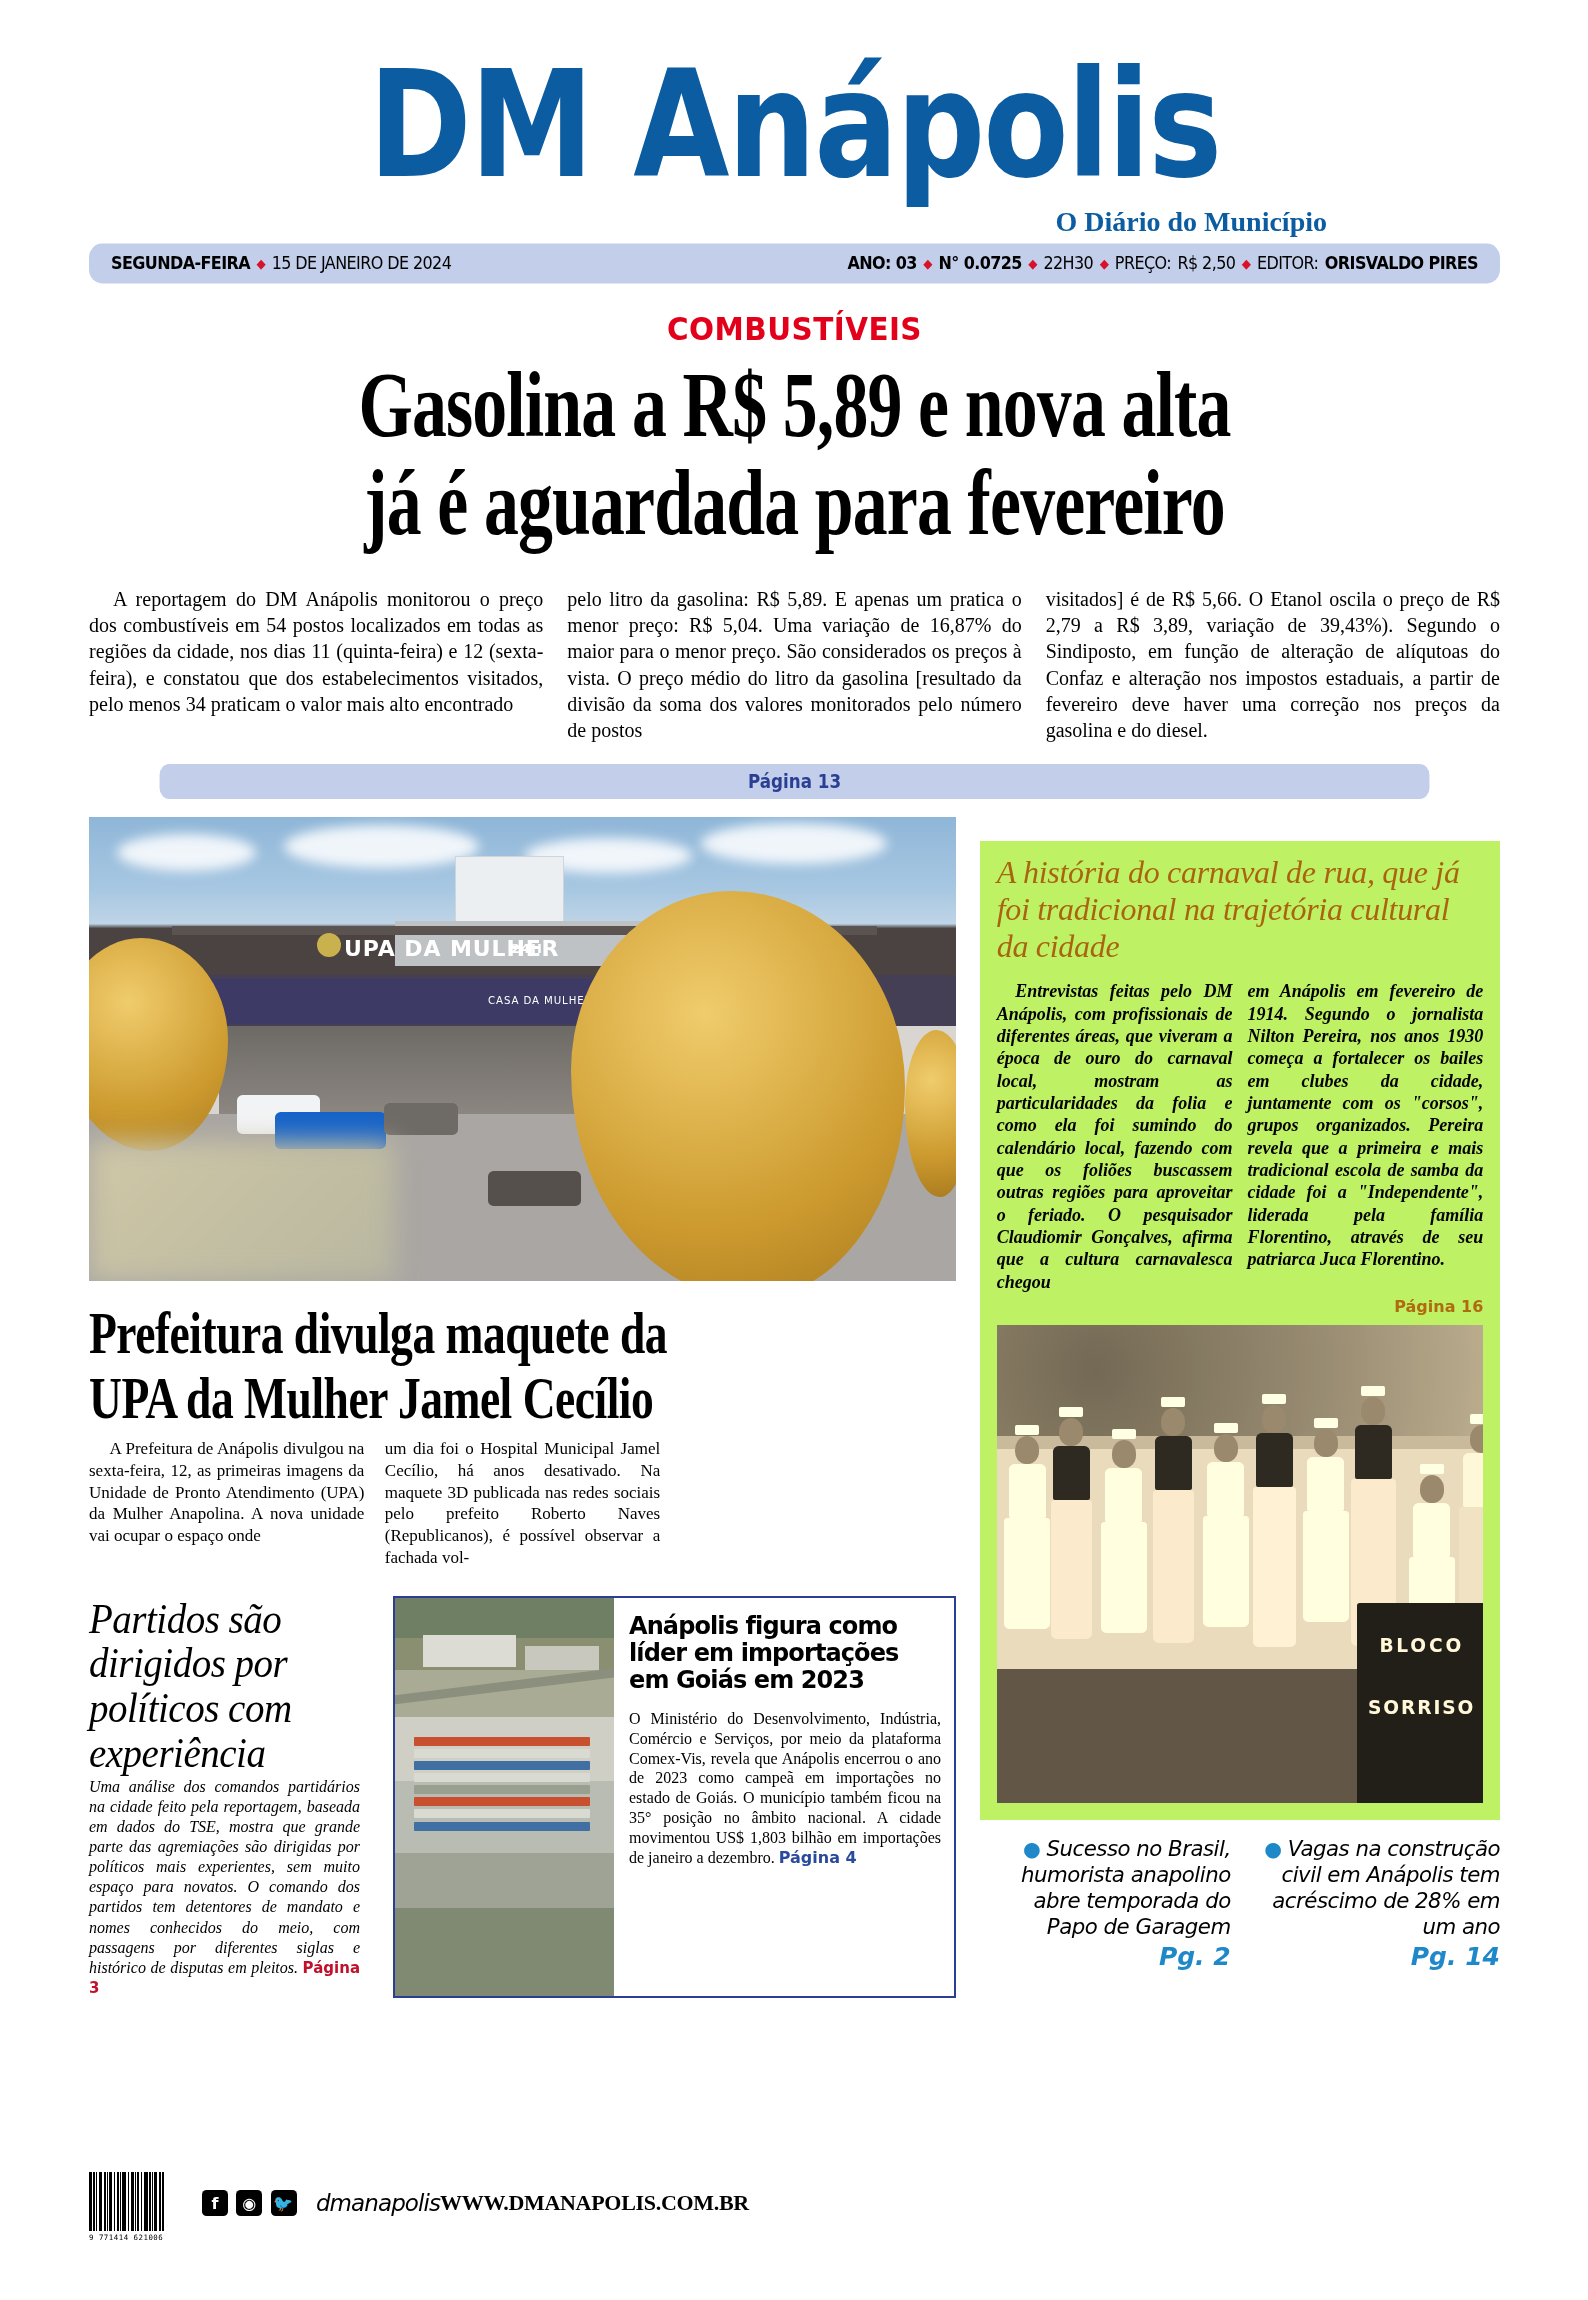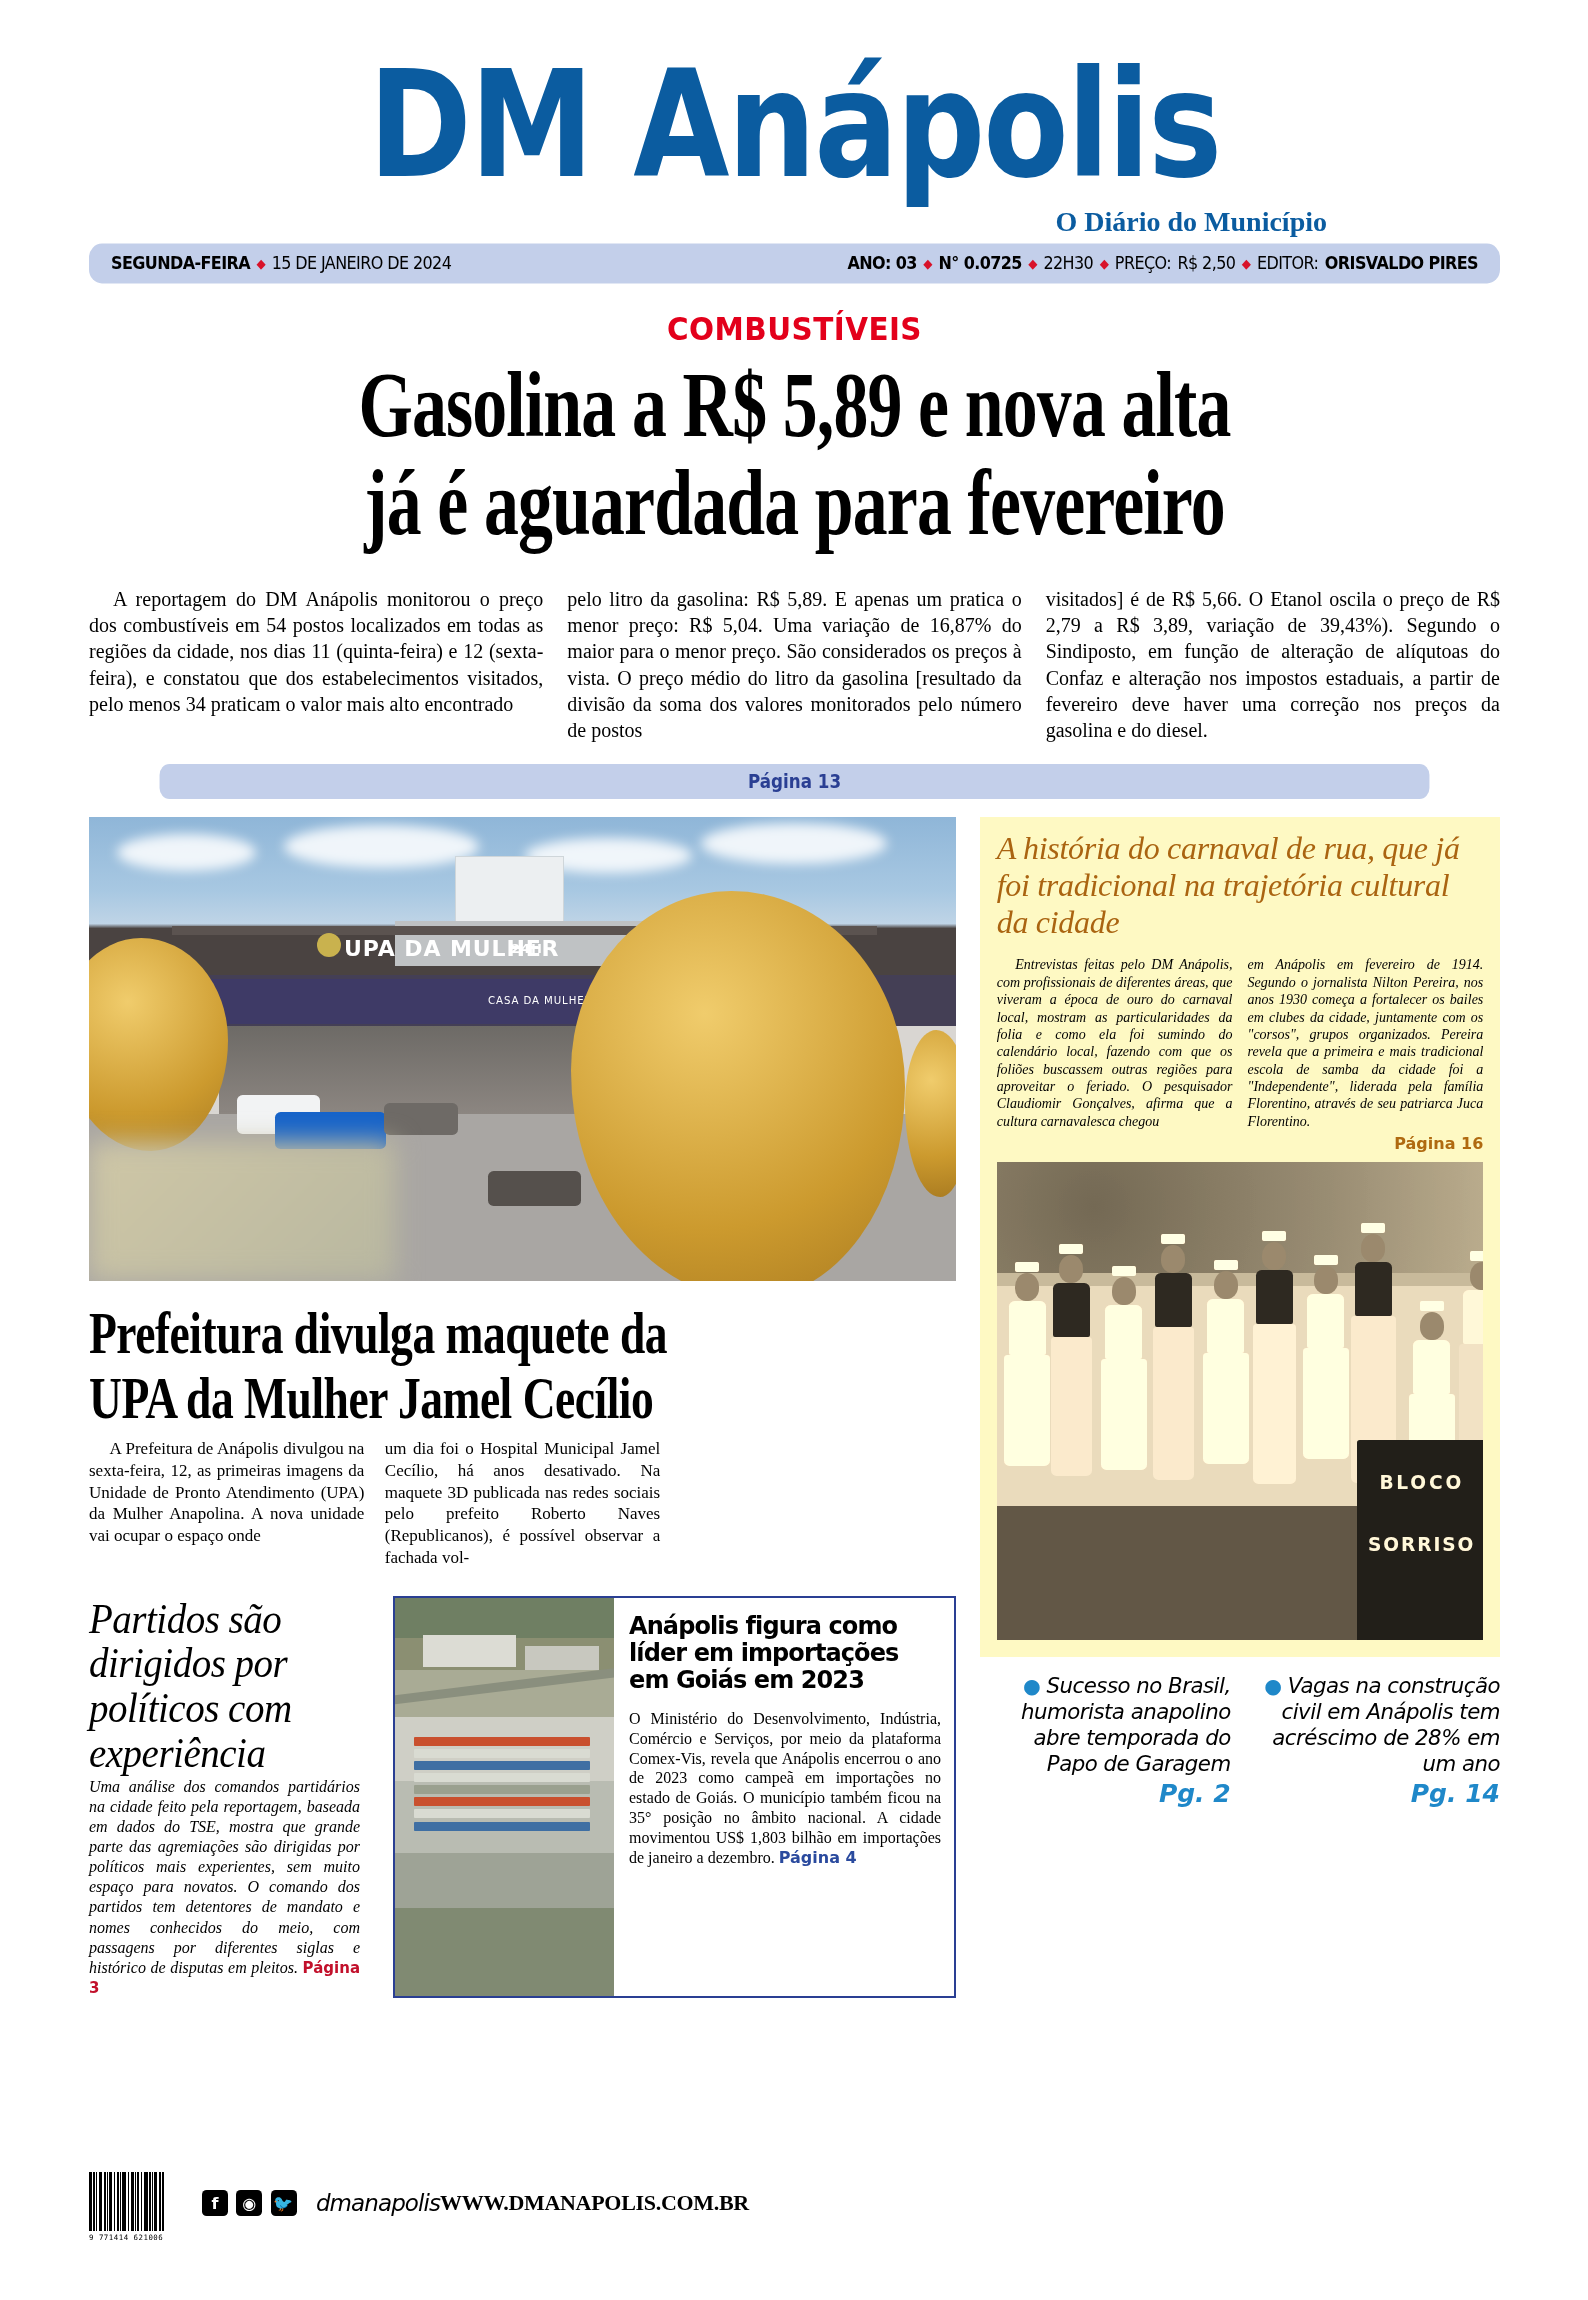--- a/index.html
+++ b/index.html
@@ -171,28 +171,28 @@
   .imp-text { padding:15px 13px 11px 15px; }
   .imp-head {
     font-family:"DejaVu Sans", sans-serif; font-weight:700;
     font-size:24px; line-height:1.12; letter-spacing:-0.9px;
   }
   .imp-body { margin-top:15px; font-size:16px; line-height:1.24; text-align:justify; }
   .imp-body .ind { text-indent:18.6px; }
   .pg-blue { color:#2a4a9e; font-family:"DejaVu Sans",sans-serif; font-weight:700; font-size:16px; }
 
   
-  .carnbox { background:#fef9c3; padding:13px 16.7px 16.7px 16.7px; }
+  .carnbox { background:#bef264; padding:13px 16.7px 16.7px 16.7px;margin-top:24px; }
   .carn-head {
     font-family:"Liberation Serif", serif; font-style:italic; font-weight:400;
     color:#aa6411; font-size:32px; line-height:1.16; letter-spacing:-0.3px;
   }
   .carn-body {
     margin-top:15px; display:grid; grid-template-columns:1fr 1fr; gap:8px 15px;
-    font-style:italic; font-size:14px; line-height:1.24; text-align:justify;
+    font-style:italic; font-size:18px; line-height:1.24; text-align:justify;font-weight:bold;
   }
   .carn-body .ind { text-indent:18.6px; }
   .carn-pg { text-align:right; color:#b06a10; font-family:"DejaVu Sans",sans-serif; font-weight:700; font-size:16px; font-style:normal; margin-top:3.7px; }
   .carn-photo {
     margin-top:9.3px; width:100%; height:478px;
     background:
       linear-gradient(180deg,#c9c2ae 0 16%, #b3ab97 16% 26%, #cfc9b8 26% 72%, #5c5346 72% 100%);
     position:relative; overflow:hidden; filter: sepia(.35) contrast(1.05);
   }
   .fig { position:absolute; }

